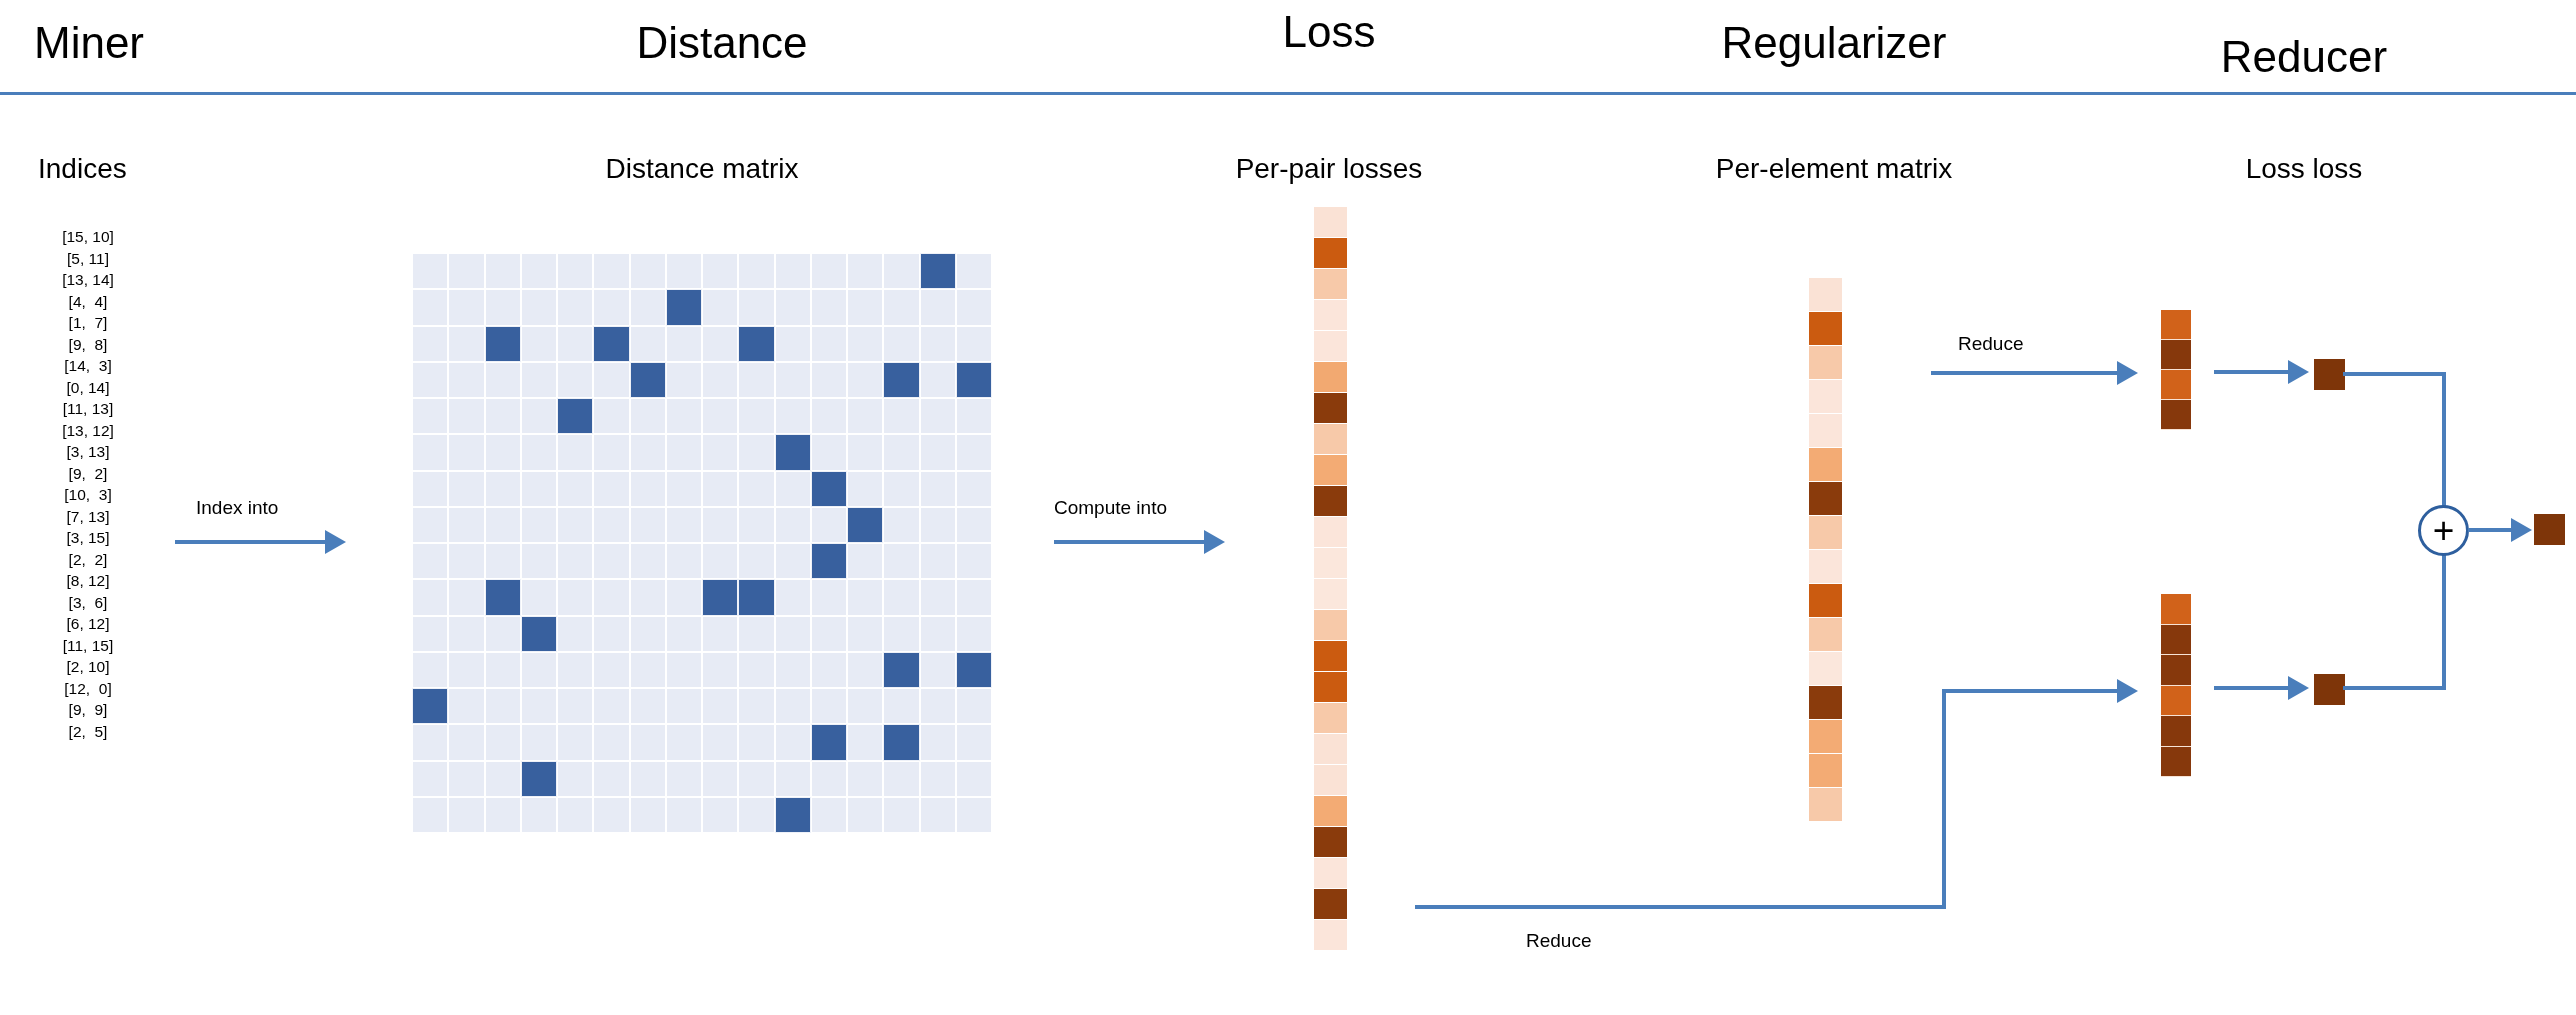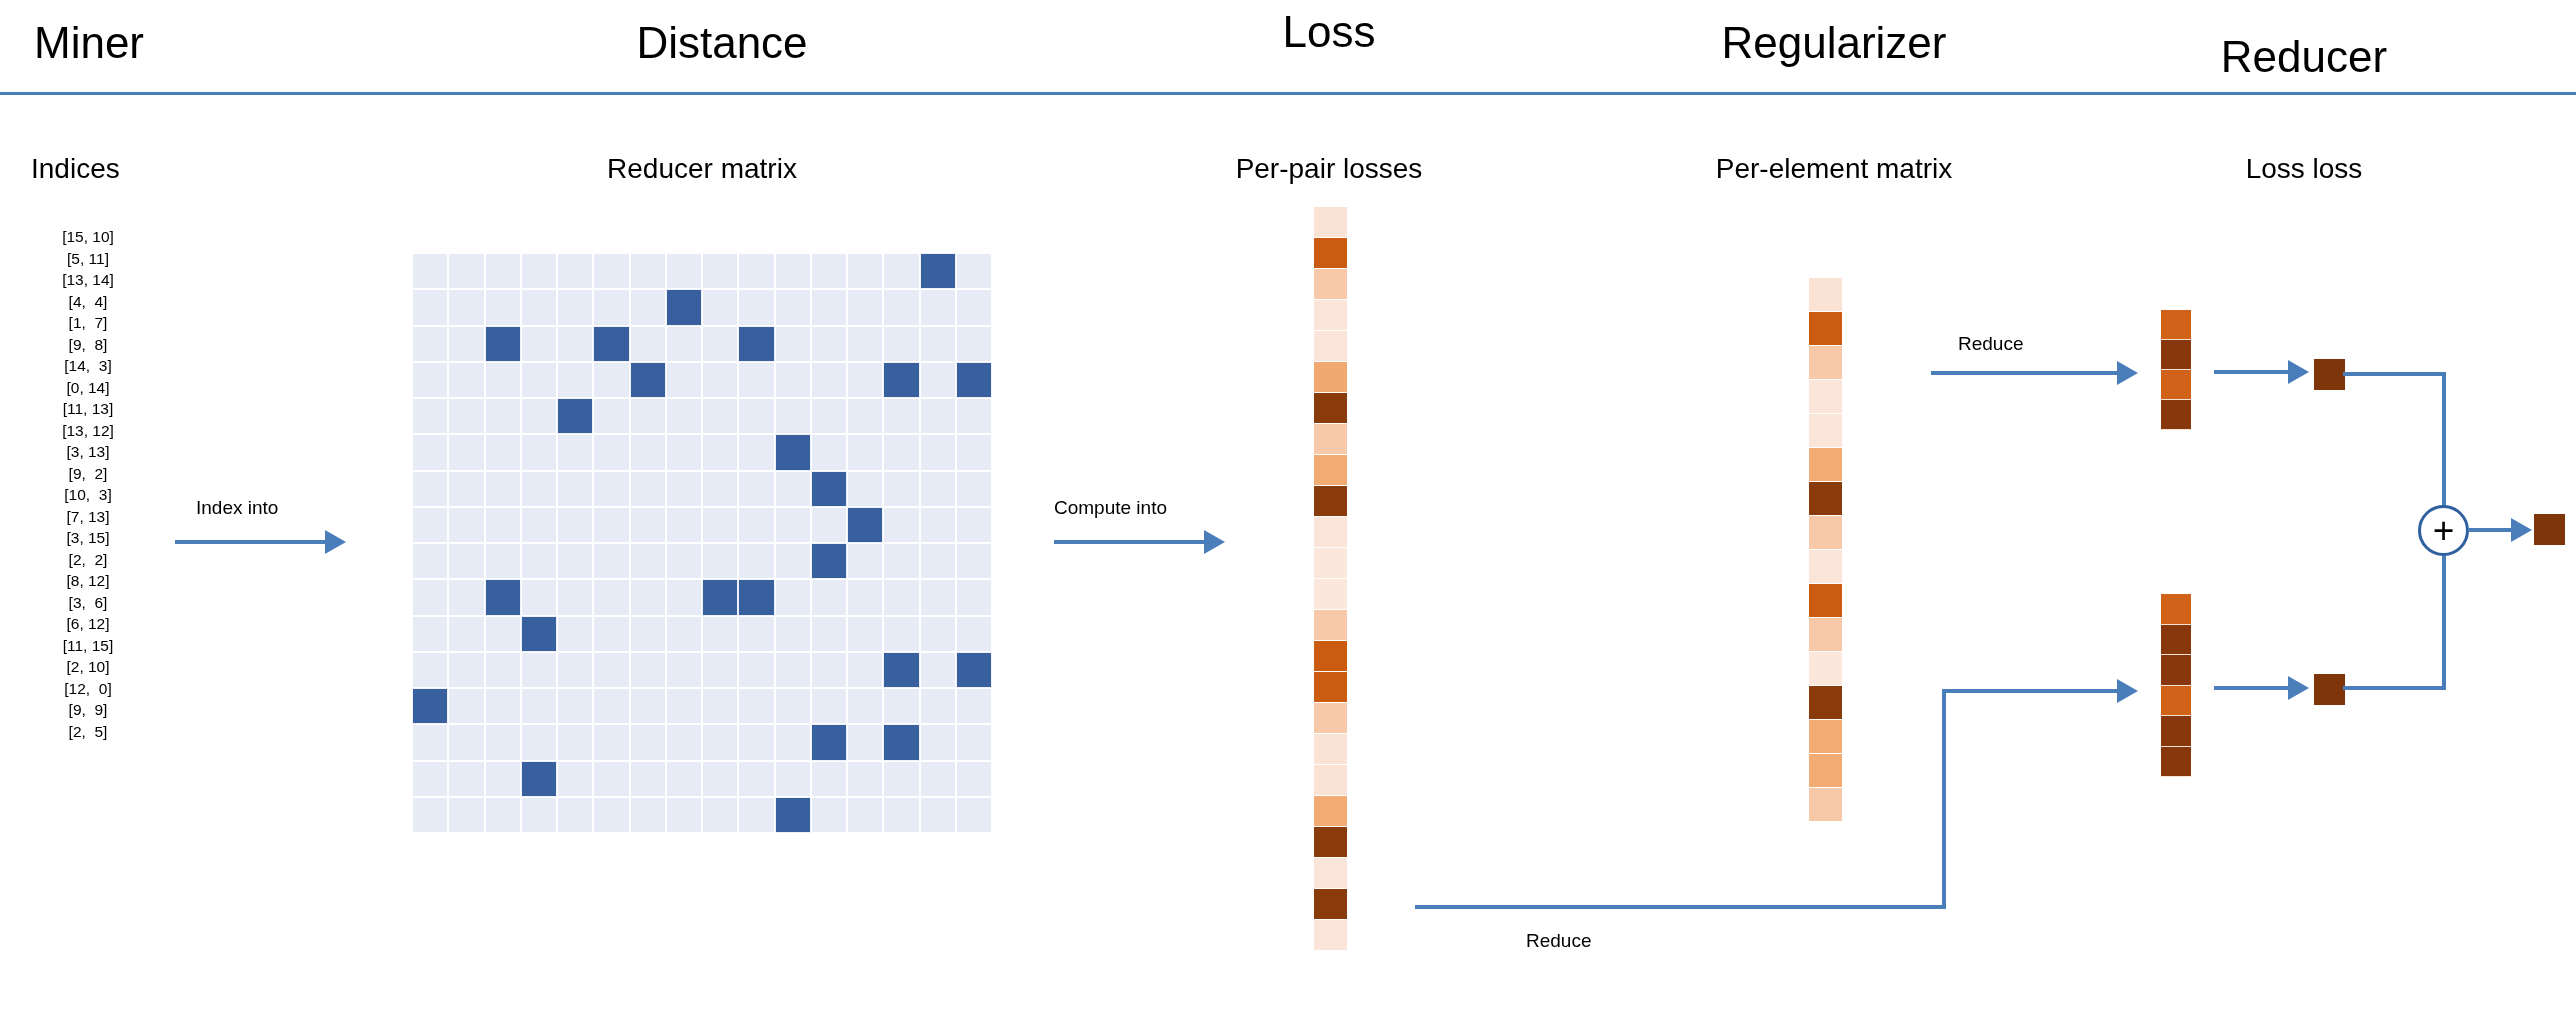--- a/index.html
+++ b/index.html
@@ -126,22 +126,22 @@
 <div class="canvas">
 
   <div class="abs col-title" style="left:0px;top:21px;width:141px;text-align:left;padding-left:14px;margin-left:20px;">Miner</div>
   <div class="abs col-title" style="left:510px;top:21px;width:424px;">Distance</div>
   <div class="abs col-title" style="left:1117px;top:10px;width:424px;">Loss</div>
   <div class="abs col-title" style="left:1622px;top:21px;width:424px;">Regularizer</div>
   <div class="abs col-title" style="left:2092px;top:35px;width:424px;">Reducer</div>
 
   <div class="rule"></div>
 
-  <div class="abs sub-title" style="left:5px;top:155px;width:170px;text-align:left;padding-left:26px;">Indices</div>
-  <div class="abs sub-title" style="left:490px;top:155px;width:424px;">Reducer matrix</div>
+  <div class="abs sub-title" style="left:12px;top:155px;width:170px;text-align:left;padding-left:26px;">Indices</div>
+  <div class="abs sub-title" style="left:490px;top:155px;width:424px;">Distance matrix</div>
   <div class="abs sub-title" style="left:1117px;top:155px;width:424px;">Per-pair losses</div>
   <div class="abs sub-title" style="left:1622px;top:155px;width:424px;">Per-element matrix</div>
   <div class="abs sub-title" style="left:2092px;top:155px;width:424px;">Loss loss</div>
 
   <div class="indices" id="indices-list"><div>[15, 10]</div><div>[5, 11]</div><div>[13, 14]</div><div>[4,  4]</div><div>[1,  7]</div><div>[9,  8]</div><div>[14,  3]</div><div>[0, 14]</div><div>[11, 13]</div><div>[13, 12]</div><div>[3, 13]</div><div>[9,  2]</div><div>[10,  3]</div><div>[7, 13]</div><div>[3, 15]</div><div>[2,  2]</div><div>[8, 12]</div><div>[3,  6]</div><div>[6, 12]</div><div>[11, 15]</div><div>[2, 10]</div><div>[12,  0]</div><div>[9,  9]</div><div>[2,  5]</div></div>
 
   <div class="arrow-label" style="left:196px;top:498px;">Index into</div>
   <div class="arrow-line" style="left:175px;top:540px;width:152px;"></div>
   <div class="arrow-head" style="left:325px;top:530px;"></div>
 

